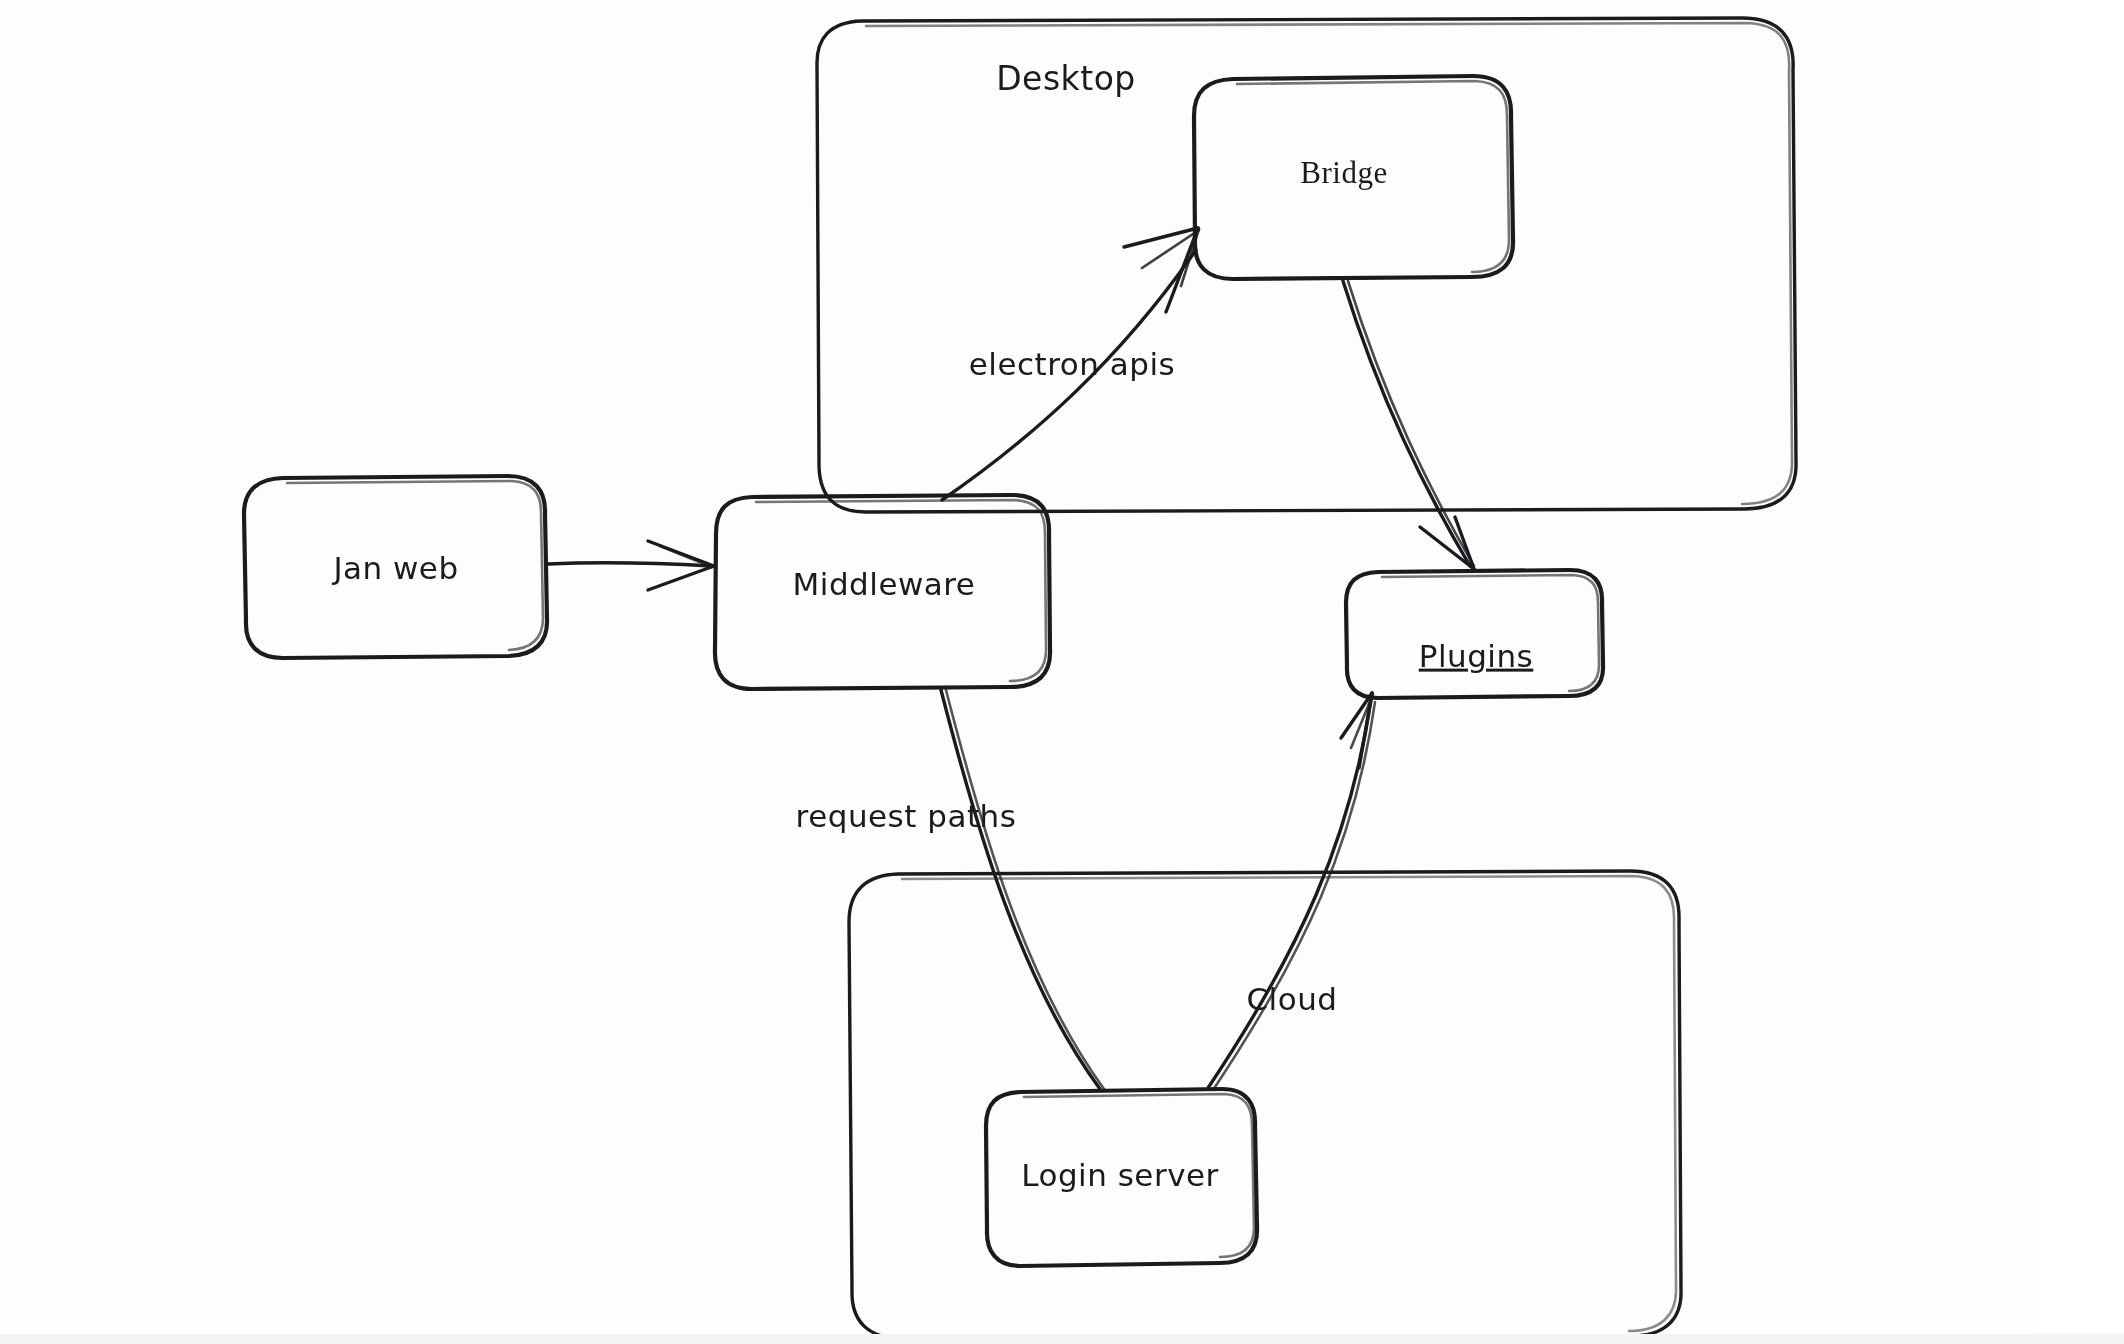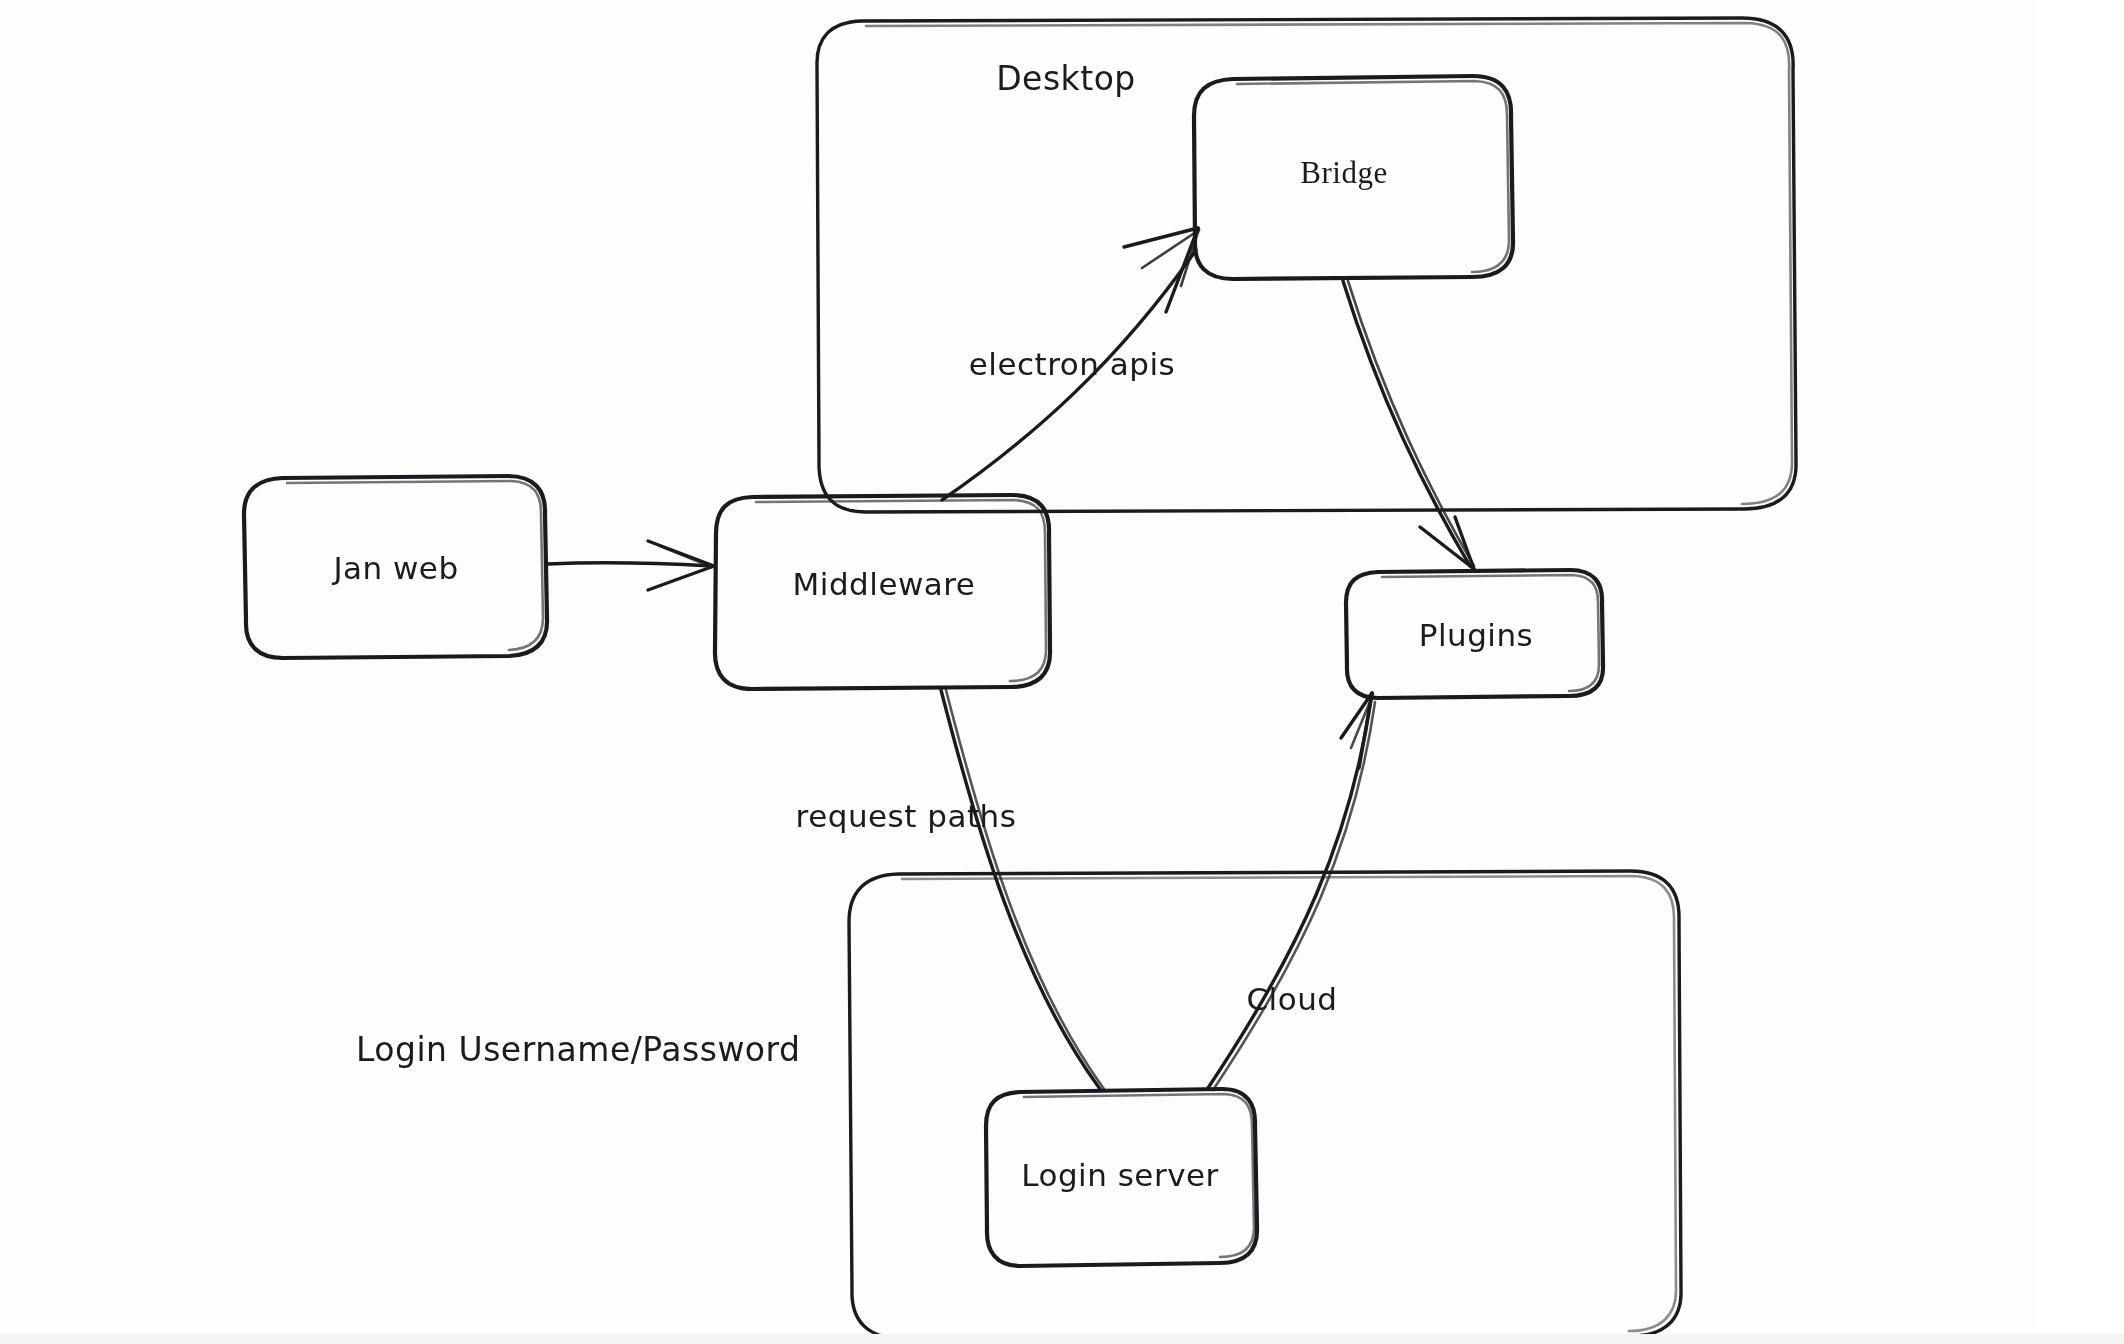--- a/index.html
+++ b/index.html
@@ -232,28 +232,27 @@
   </svg>
 
   <div class="lbl group-label" style="left:1066px; top:79px;">Desktop</div>
 
   <div class="lbl node-label" style="left:396px; top:568px;">Jan web</div>
 
   <div class="lbl node-label" style="left:884px; top:584px;">Middleware</div>
 
   <div class="lbl node-label" style="left:1344px; top:173px;font-family:Liberation Serif, serif;">Bridge</div>
 
-  <div class="lbl node-label" style="left:1476px; top:635px;">Plugins</div>
+  <div class="lbl node-label" style="left:1476px; top:656px;text-decoration:underline;">Plugins</div>
 
   <div class="lbl node-label" style="left:1120px; top:1175px;">Login server</div>
 
   <div class="lbl edge-label" style="left:1072px; top:364px;">electron apis</div>
 
   <div class="lbl edge-label" style="left:906px; top:816px;">request paths</div>
 
   <div class="lbl edge-label" style="left:1292px; top:999px;">Cloud</div>
 
 
-  <div class="lbl note-label left" style="left:356px; top:1050px;">Login Username/Password</div>
 
   <div class="bottom-strip"></div>
 
 </div>
 
 </body></html>

